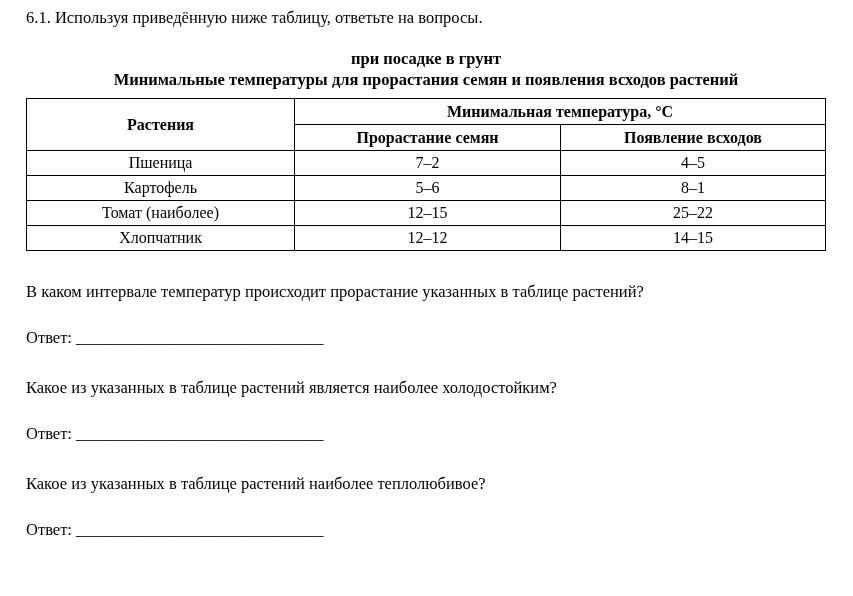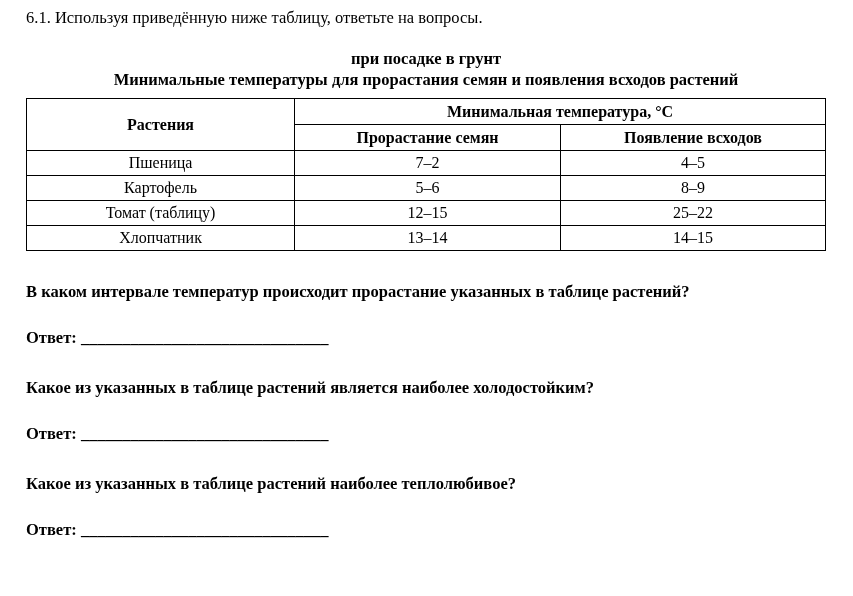--- a/index.html
+++ b/index.html
@@ -91,21 +91,20 @@
     font-size: 16.5px;
     line-height: 20px;
     margin-top: 26px;
     white-space: nowrap;
   }
   .answer-blank {
     letter-spacing: 0px;
   }
   .q-block {
     margin-bottom: 30px;
-    font-weight: bold;
   }
   .q-block:last-child {
     margin-bottom: 12px;
   }
 </style>
 </head>
 <body>
 
 <div class="page">
 
@@ -129,30 +128,30 @@
     </thead>
     <tbody>
       <tr>
         <td class="cell-plant">Пшеница</td>
         <td class="cell-val">7–2</td>
         <td class="cell-val">4–5</td>
       </tr>
       <tr>
         <td class="cell-plant">Картофель</td>
         <td class="cell-val">5–6</td>
-        <td class="cell-val">8–9</td>
+        <td class="cell-val">8–1</td>
       </tr>
       <tr>
-        <td class="cell-plant">Томат (таблицу)</td>
+        <td class="cell-plant">Томат (наиболее)</td>
         <td class="cell-val">12–15</td>
         <td class="cell-val">25–22</td>
       </tr>
       <tr>
         <td class="cell-plant">Хлопчатник</td>
-        <td class="cell-val">13–14</td>
+        <td class="cell-val">12–12</td>
         <td class="cell-val">14–15</td>
       </tr>
     </tbody>
   </table>
 
   <div class="questions">
 
     <div class="q-block">
       <div class="q-text">В каком интервале температур происходит прорастание указанных в таблице растений?</div>
       <div class="answer-line answer-blank">Ответ: ______________________________</div>

